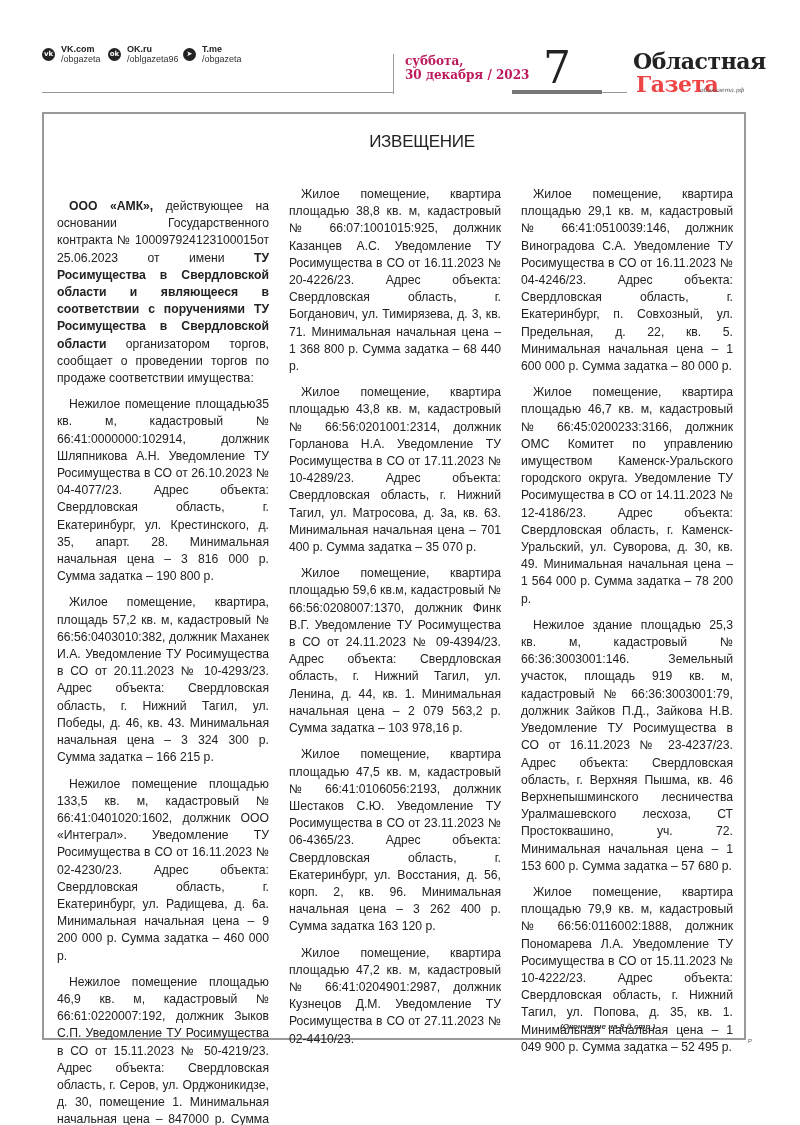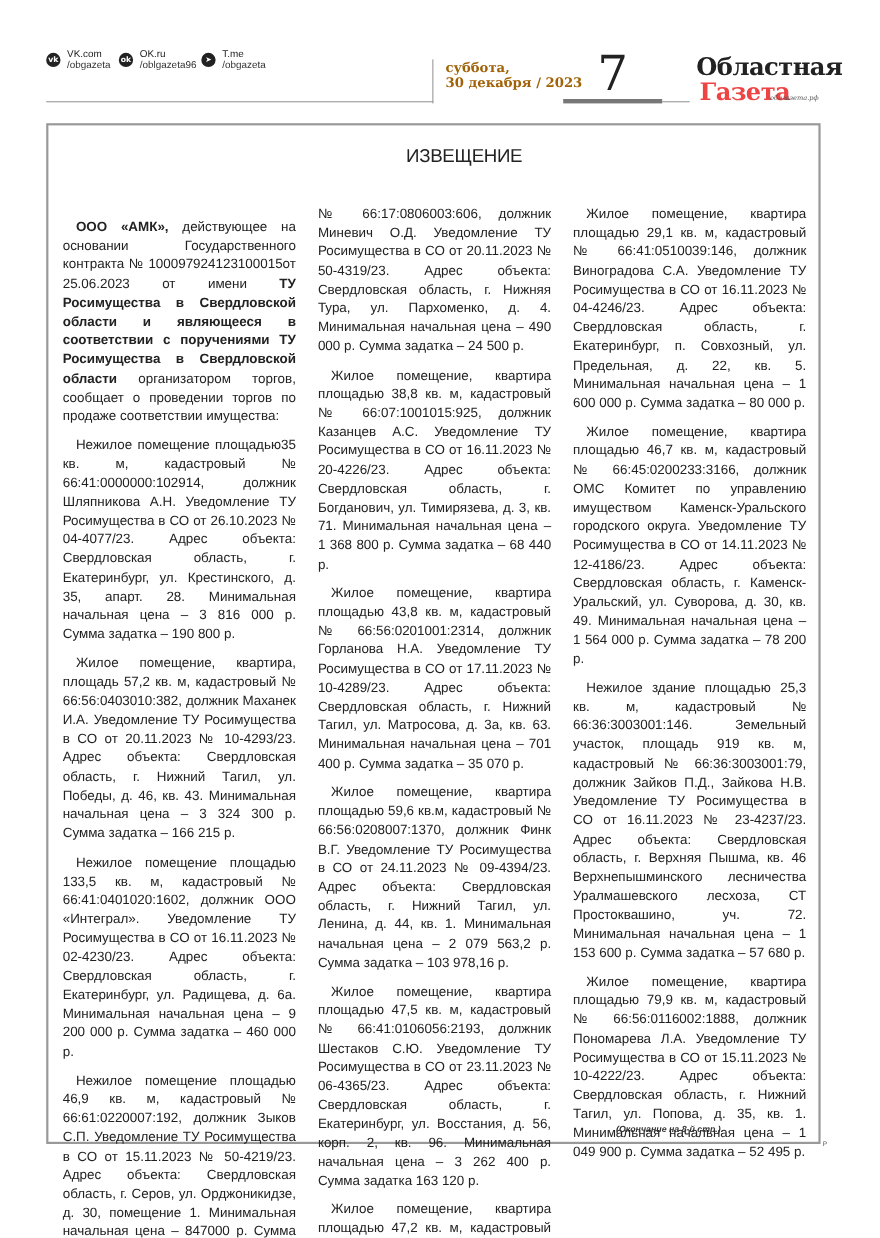--- a/index.html
+++ b/index.html
@@ -2,24 +2,24 @@
 <html><head>
 <meta charset="utf-8">
 <style>
   html, body { margin: 0; padding: 0; background: #fff; }
   body { width: 800px; height: 1125px; position: relative; overflow: hidden; color: #222; }
   .masthead { position: absolute; left: 0; top: 0; width: 800px; height: 100px; }
   .social { position: absolute; top: 44px; display: flex; align-items: center; }
   .social .ic { width: 13px; height: 13px; border-radius: 50%; background: #222; color: #fff;
     font: bold 7px "DejaVu Sans", sans-serif; display: flex; align-items: center; justify-content: center; margin-right: 6px; }
   .social .txt { font: 9px/10px "Liberation Sans", sans-serif; color: #333; }
-  .social .txt b { display: block; font-weight: normal; color: #222; }
+  .social .txt b { display: block; font-weight: bold; color: #222; }
   .rule-left { position: absolute; left: 42px; top: 92px; width: 352px; height: 1px; background: #999; }
   .vbar { position: absolute; left: 393px; top: 54px; width: 1px; height: 40px; background: #999; }
-  .date { position: absolute; left: 405px; top: 54px; font: bold 12px/14px "DejaVu Serif", serif; color: #a16207; }
+  .date { position: absolute; left: 405px; top: 54px; font: bold 12px/14px "DejaVu Serif", serif; color: #be185d; }
   .pageno { position: absolute; left: 512px; top: 46px; width: 90px; text-align: center; font: 44px/44px "DejaVu Serif", serif; color: #222; }
   .pageno-bar { position: absolute; left: 512px; top: 90px; width: 90px; height: 4px; background: #777; }
   .rule-right { position: absolute; left: 602px; top: 92px; width: 25px; height: 1px; background: #999; }
   .logo1 { position: absolute; left: 633px; top: 50px; font: bold 22px/22px "DejaVu Serif", serif; color: #222; letter-spacing: -0.5px; text-align: right; }
   .logo2 { position: absolute; left: 636px; top: 73px; font: bold 22px/22px "DejaVu Serif", serif; color: #ef4444; letter-spacing: -0.5px; }
   .logo-site { position: absolute; left: 700px; top: 86px; font: italic 6px "DejaVu Serif", serif; color: #555; }
   .frame { position: absolute; left: 42px; top: 112px; width: 704px; height: 928px; border: 2px solid #999; box-sizing: border-box; }
   .title { position: absolute; left: 42px; top: 130px; width: 760px; text-align: center;
     font: 17px/24px "Liberation Sans Narrow", "Liberation Sans", sans-serif; color: #222; letter-spacing: -0.3px; }
   .col { position: absolute; top: 192px; width: 212px; font: 12.2px/17.2px "Liberation Sans", sans-serif; color: #222;
@@ -72,21 +72,20 @@
 <div class="col c1">
   <p><b>ООО «АМК»,</b><span> действующее на основании Государственного контракта № 100097924123100015от 25.06.2023 от имени </span><b>ТУ Росимущества в Свердловской области и являющееся в соответствии с поручениями ТУ Росимущества в Свердловской области</b><span> организатором торгов, сообщает о проведении торгов по продаже соответствии имущества:</span></p>
   <p>Нежилое помещение площадью35 кв. м, кадастровый № 66:41:0000000:102914, должник Шляпникова А.Н. Уведомление ТУ Росимущества в СО от 26.10.2023 № 04-4077/23. Адрес объекта: Свердловская область, г. Екатеринбург, ул. Крестинского, д. 35, апарт. 28. Минимальная начальная цена – 3 816 000 р. Сумма задатка – 190 800 р.</p>
   <p>Жилое помещение, квартира, площадь 57,2 кв. м, кадастровый № 66:56:0403010:382, должник Маханек И.А. Уведомление ТУ Росимущества в СО от 20.11.2023 № 10-4293/23. Адрес объекта: Свердловская область, г. Нижний Тагил, ул. Победы, д. 46, кв. 43. Минимальная начальная цена – 3 324 300 р. Сумма задатка – 166 215 р.</p>
   <p>Нежилое помещение площадью 133,5 кв. м, кадастровый № 66:41:0401020:1602, должник ООО «Интеграл». Уведомление ТУ Росимущества в СО от 16.11.2023 № 02-4230/23. Адрес объекта: Свердловская область, г. Екатеринбург, ул. Радищева, д. 6а. Минимальная начальная цена – 9 200 000 р. Сумма задатка – 460 000 р.</p>
   <p>Нежилое помещение площадью 46,9 кв. м, кадастровый № 66:61:0220007:192, должник Зыков С.П. Уведомление ТУ Росимущества в СО от 15.11.2023 № 50-4219/23. Адрес объекта: Свердловская область, г. Серов, ул. Орджоникидзе, д. 30, помещение 1. Минимальная начальная цена – 847000 р. Сумма задатка – 42 350 р.</p>
 
 </div>
 
 <div class="col c2">
-  <p class="cont">№ 66:17:0806003:606, должник Миневич О.Д. Уведомление ТУ Росимущества в СО от 20.11.2023 № 50-4319/23. Адрес объекта: Свердловская область, г. Нижняя Тура, ул. Пархоменко, д. 4. Минимальная начальная цена – 490 000 р. Сумма задатка – 24 500 р.</p>
   <p>Жилое помещение, квартира площадью 38,8 кв. м, кадастровый № 66:07:1001015:925, должник Казанцев А.С. Уведомление ТУ Росимущества в СО от 16.11.2023 № 20-4226/23. Адрес объекта: Свердловская область, г. Богданович, ул. Тимирязева, д. 3, кв. 71. Минимальная начальная цена – 1 368 800 р. Сумма задатка – 68 440 р.</p>
   <p>Жилое помещение, квартира площадью 43,8 кв. м, кадастровый № 66:56:0201001:2314, должник Горланова Н.А. Уведомление ТУ Росимущества в СО от 17.11.2023 № 10-4289/23. Адрес объекта: Свердловская область, г. Нижний Тагил, ул. Матросова, д. 3а, кв. 63. Минимальная начальная цена – 701 400 р. Сумма задатка – 35 070 р.</p>
   <p>Жилое помещение, квартира площадью 59,6 кв.м, кадастровый № 66:56:0208007:1370, должник Финк В.Г. Уведомление ТУ Росимущества в СО от 24.11.2023 № 09-4394/23. Адрес объекта: Свердловская область, г. Нижний Тагил, ул. Ленина, д. 44, кв. 1. Минимальная начальная цена – 2 079 563,2 р. Сумма задатка – 103 978,16 р.</p>
   <p>Жилое помещение, квартира площадью 47,5 кв. м, кадастровый № 66:41:0106056:2193, должник Шестаков С.Ю. Уведомление ТУ Росимущества в СО от 23.11.2023 № 06-4365/23. Адрес объекта: Свердловская область, г. Екатеринбург, ул. Восстания, д. 56, корп. 2, кв. 96. Минимальная начальная цена – 3 262 400 р. Сумма задатка 163 120 р.</p>
   <p>Жилое помещение, квартира площадью 47,2 кв. м, кадастровый № 66:41:0204901:2987, должник Кузнецов Д.М. Уведомление ТУ Росимущества в СО от 27.11.2023 № 02-4410/23.</p>
 </div>
 
 <div class="col c3">
   <p>Жилое помещение, квартира площадью 29,1 кв. м, кадастровый № 66:41:0510039:146, должник Виноградова С.А. Уведомление ТУ Росимущества в СО от 16.11.2023 № 04-4246/23. Адрес объекта: Свердловская область, г. Екатеринбург, п. Совхозный, ул. Предельная, д. 22, кв. 5. Минимальная начальная цена – 1 600 000 р. Сумма задатка – 80 000 р.</p>
   <p>Жилое помещение, квартира площадью 46,7 кв. м, кадастровый № 66:45:0200233:3166, должник ОМС Комитет по управлению имуществом Каменск-Уральского городского округа. Уведомление ТУ Росимущества в СО от 14.11.2023 № 12-4186/23. Адрес объекта: Свердловская область, г. Каменск-Уральский, ул. Суворова, д. 30, кв. 49. Минимальная начальная цена – 1 564 000 р. Сумма задатка – 78 200 р.</p>

